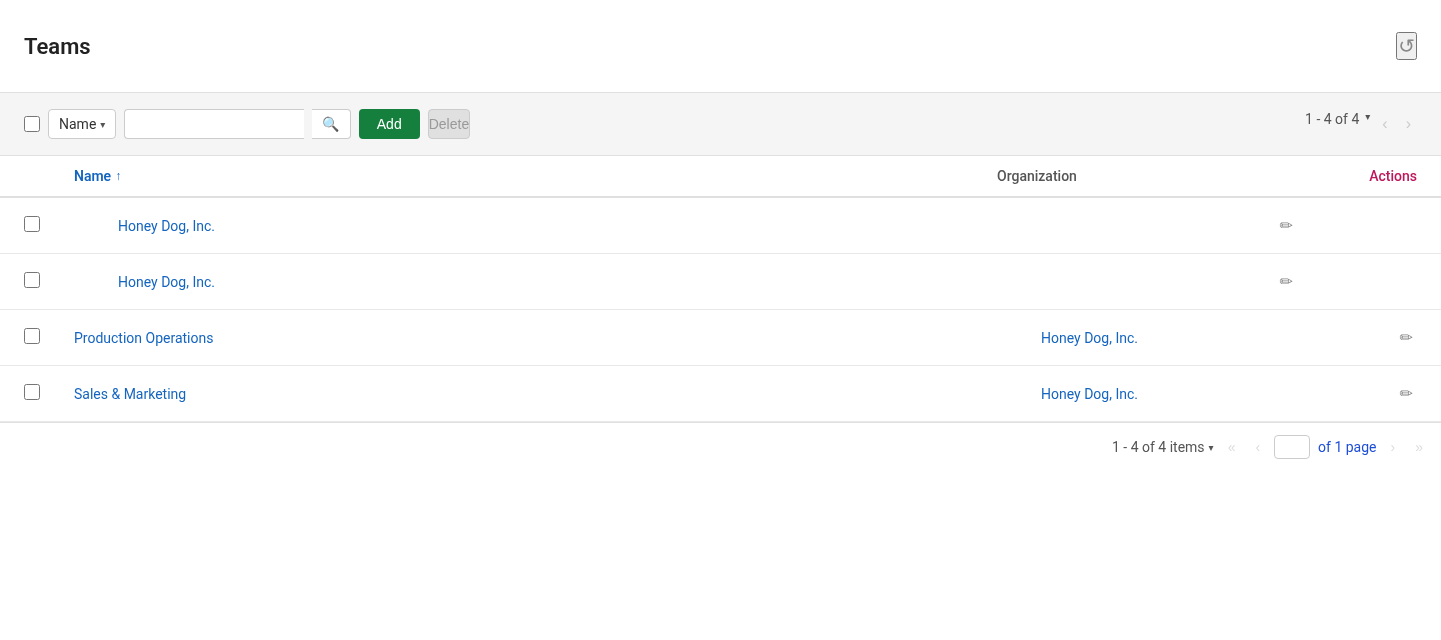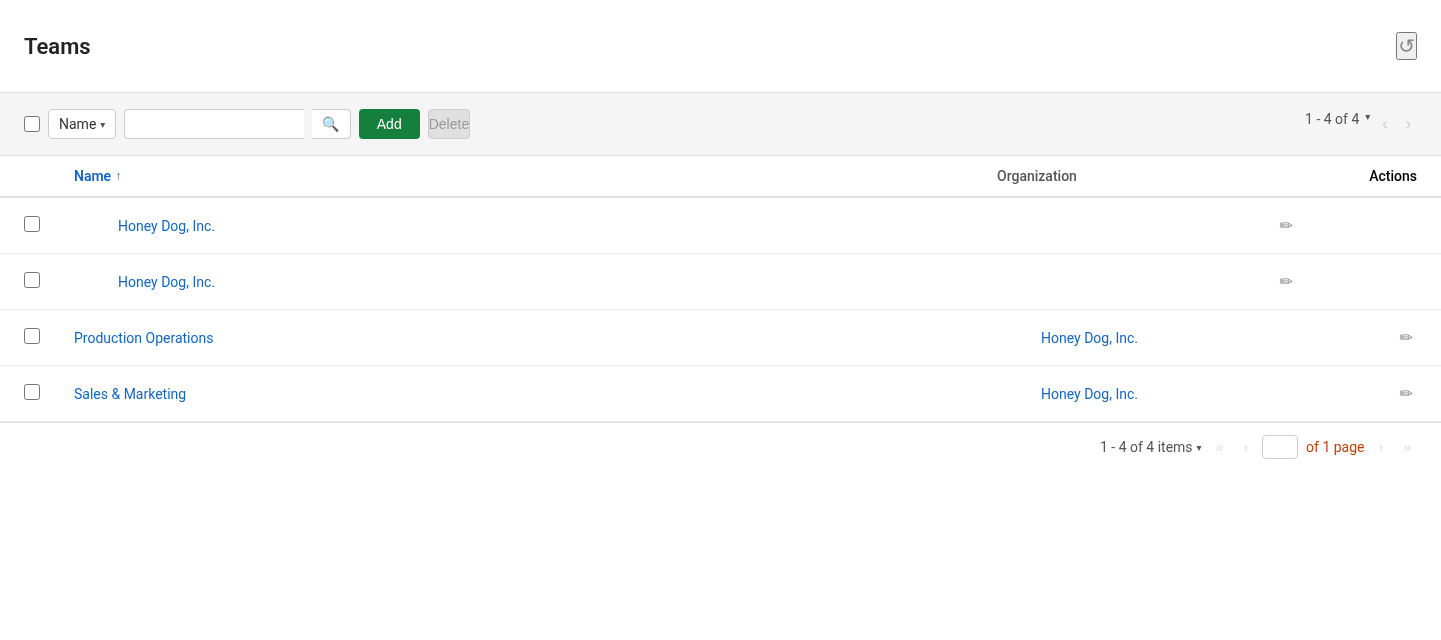--- a/index.html
+++ b/index.html
@@ -87,21 +87,21 @@
       grid-template-columns: 50px 1fr 300px 120px;
       padding: 12px 24px;
       border-bottom: 2px solid #e0e0e0;
       background: #fff;
     }
     .table-header .col-name {
       display: flex; align-items: center; gap: 4px;
       color: #1565c0; font-weight: 600; cursor: pointer;
     }
     .table-header .col-org { color: #555; font-weight: 500; }
-    .table-header .col-actions { color: #000000; font-weight: 500; text-align: right; }
+    .table-header .col-actions { color: #be185d; font-weight: 500; text-align: right; }
     .sort-arrow { font-size: 12px; color: #1565c0; }
 
     .table-row {
       display: grid;
       grid-template-columns: 50px 1fr 300px 120px;
       padding: 14px 24px;
       border-bottom: 1px solid #e8e8e8;
       align-items: center;
       background: #fff;
     }
@@ -110,40 +110,40 @@
     .row-name { color: #1565c0; cursor: pointer; font-size: 14px; }
     .row-org { color: #1565c0; font-size: 14px; margin-left: 44px; }
     .row-actions { display: flex; justify-content: flex-end; }
     .edit-icon-btn {
       background: none; border: none; cursor: pointer;
       color: #888; font-size: 16px; padding: 4px;
     }
 
     .footer {
       display: flex; align-items: center; justify-content: flex-end;
-      padding: 12px 24px;
+      padding: 12px 12px;
       border-top: 1px solid #e0e0e0;
       background: #fff;
       gap: 8px;
     }
     .footer-range {
       display: flex; align-items: center; gap: 4px; color: #555;
     }
     .footer-chevron { font-size: 10px; color: #555; }
     .footer-nav-btn {
       background: none; border: none; cursor: pointer;
       font-size: 14px; color: #aaa; padding: 4px 6px;
     }
     .footer-nav-btn.disabled { color: #ddd; cursor: default; }
     .page-input {
       border: 1px solid #ccc; border-radius: 4px;
       padding: 3px 6px; width: 36px; text-align: center;
       font-size: 14px;
     }
-    .of-page { color: #c2410c; }
+    .of-page { color: #1d4ed8; }
   </style>
 </head>
 <body>
 
 <div class="header">
   <h1 class="header-title">Teams</h1>
   <button class="history-icon" title="History">
     <span>↺</span>
   </button>
 </div>

